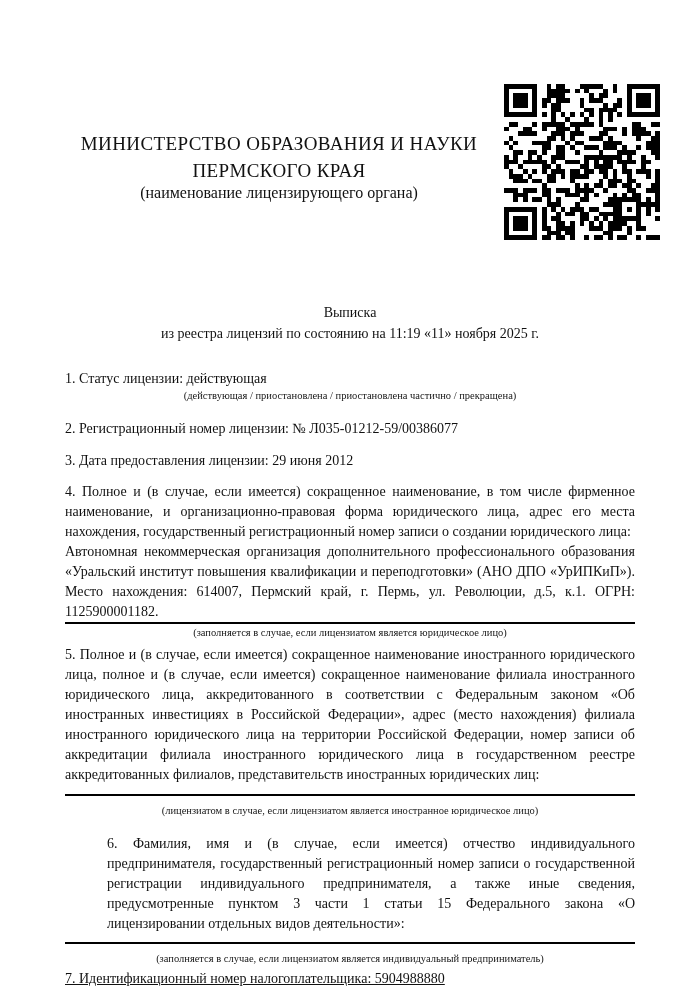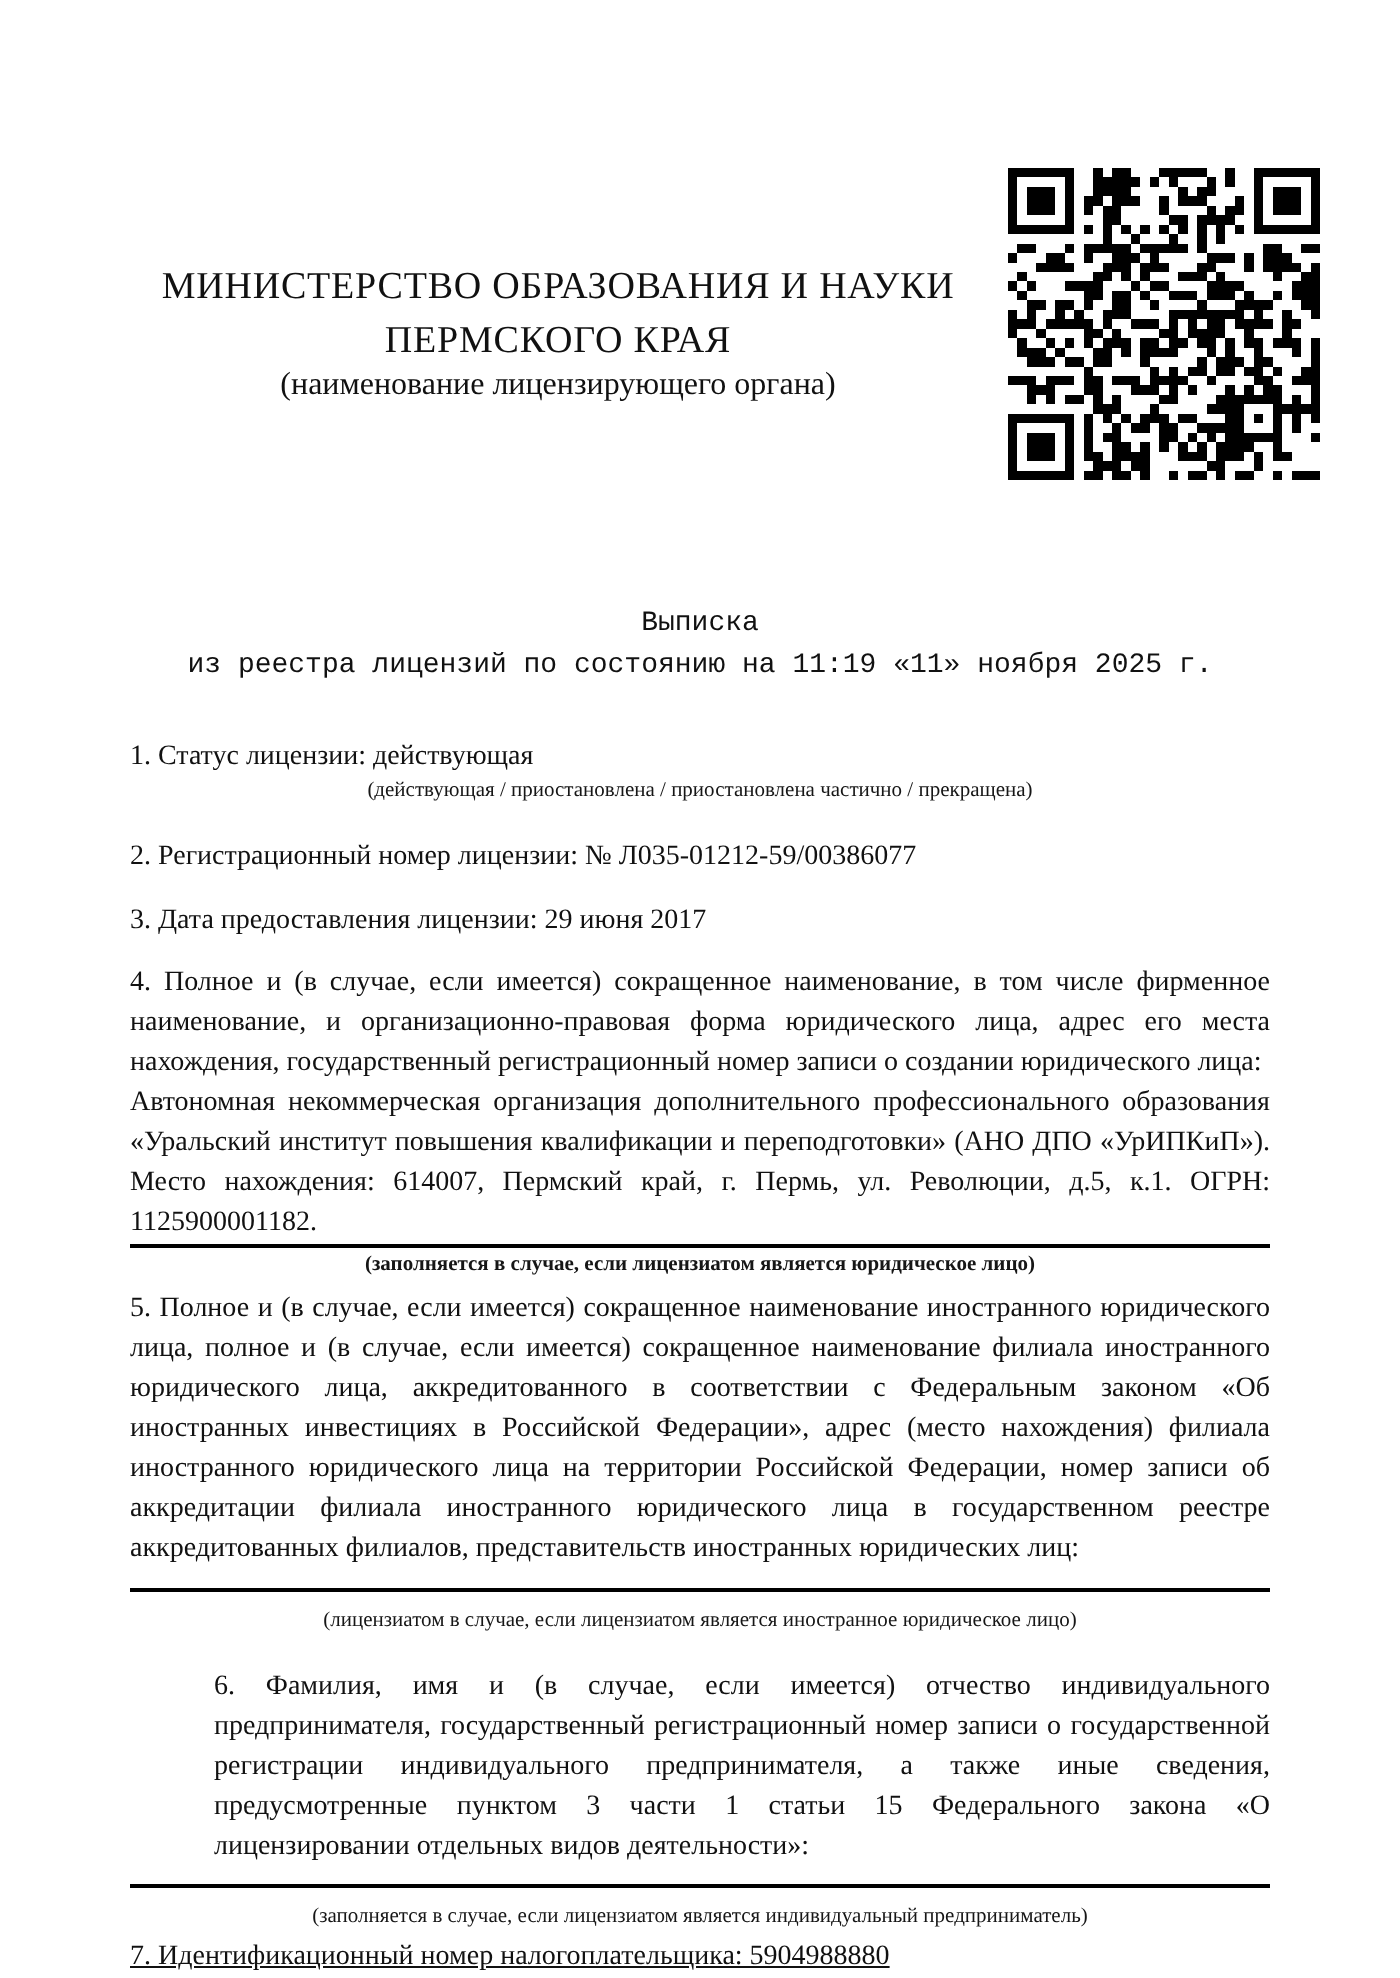--- a/index.html
+++ b/index.html
@@ -26,30 +26,30 @@
     font-weight:normal; font-size:19px; line-height:27px;
     letter-spacing:0.4px; white-space:nowrap;
   }
   .title-note { font-size:16px; line-height:14px; margin-top:2px; }
   .qr-wrap {
     position:absolute; left:504px; top:84px;
     width:156px; height:156px;
   }
   .qr-wrap svg { width:156px; height:156px; display:block; }
   
-  .heading { text-align:center; font-size:14px; line-height:21px;font-family:Liberation Mono, monospace; }
+  .heading { text-align:center; font-size:14px; line-height:21px; }
   .item { font-size:14px; line-height:20px; }
   .just { text-align:justify; }
   .note { text-align:center; font-size:10.5px; line-height:13px; color:#161616; }
   .rule { border:none; border-top:2px solid #000; height:0; margin:0; }
   .m-item1   { margin-top:25px; }
   .m-item2   { margin-top:17px; }
   .m-item3   { margin-top:12px; }
   .m-item4   { margin-top:11px; }
-  .m-note4   { margin-top:2px;font-weight:bold; }
+  .m-note4   { margin-top:2px; }
   .m-item5   { margin-top:6px; }
   .m-rule5   { margin-top:9px; }
   .m-note5   { margin-top:8px; }
   .m-item6   { margin-top:17px;margin-left:42px; }
   .m-rule6   { margin-top:8px; }
   .m-note6   { margin-top:8px;font-family:Liberation Serif, serif; }
   .m-item7   { margin-top:4px;text-decoration:underline; }
   .footer-page { margin-top:9px; text-align:center; font-size:13px; line-height:16px; }
 </style>
 </head>
@@ -72,21 +72,21 @@
   <div class="heading">
     <div>Выписка</div>
     <div>из реестра лицензий по состоянию на 11:19 «11» ноября 2025 г.</div>
   </div>
 
   <div class="item m-item1">1. Статус лицензии: действующая</div>
   <div class="note">(действующая / приостановлена / приостановлена частично / прекращена)</div>
 
   <div class="item m-item2">2. Регистрационный номер лицензии: № Л035-01212-59/00386077</div>
 
-  <div class="item m-item3">3. Дата предоставления лицензии: 29 июня 2017</div>
+  <div class="item m-item3">3. Дата предоставления лицензии: 29 июня 2012</div>
 
   <div class="item just m-item4">4. Полное и (в случае, если имеется) сокращенное наименование, в том числе фирменное наименование, и организационно-правовая форма юридического лица, адрес его места нахождения, государственный регистрационный номер записи о создании юридического лица:</div>
   <div class="item just">Автономная некоммерческая организация дополнительного профессионального образования «Уральский институт повышения квалификации и переподготовки» (АНО ДПО «УрИПКиП»). Место нахождения: 614007, Пермский край, г. Пермь, ул. Революции, д.5, к.1. ОГРН: 1125900001182.</div>
   <hr class="rule">
   <div class="note m-note4">(заполняется в случае, если лицензиатом является юридическое лицо)</div>
 
   <div class="item just m-item5">5. Полное и (в случае, если имеется) сокращенное наименование иностранного юридического лица, полное и (в случае, если имеется) сокращенное наименование филиала иностранного юридического лица, аккредитованного в соответствии с Федеральным законом «Об иностранных инвестициях в Российской Федерации», адрес (место нахождения) филиала иностранного юридического лица на территории Российской Федерации, номер записи об аккредитации филиала иностранного юридического лица в государственном реестре аккредитованных филиалов, представительств иностранных юридических лиц:</div>
   <hr class="rule m-rule5">
   <div class="note m-note5">(лицензиатом в случае, если лицензиатом является иностранное юридическое лицо)</div>
 

